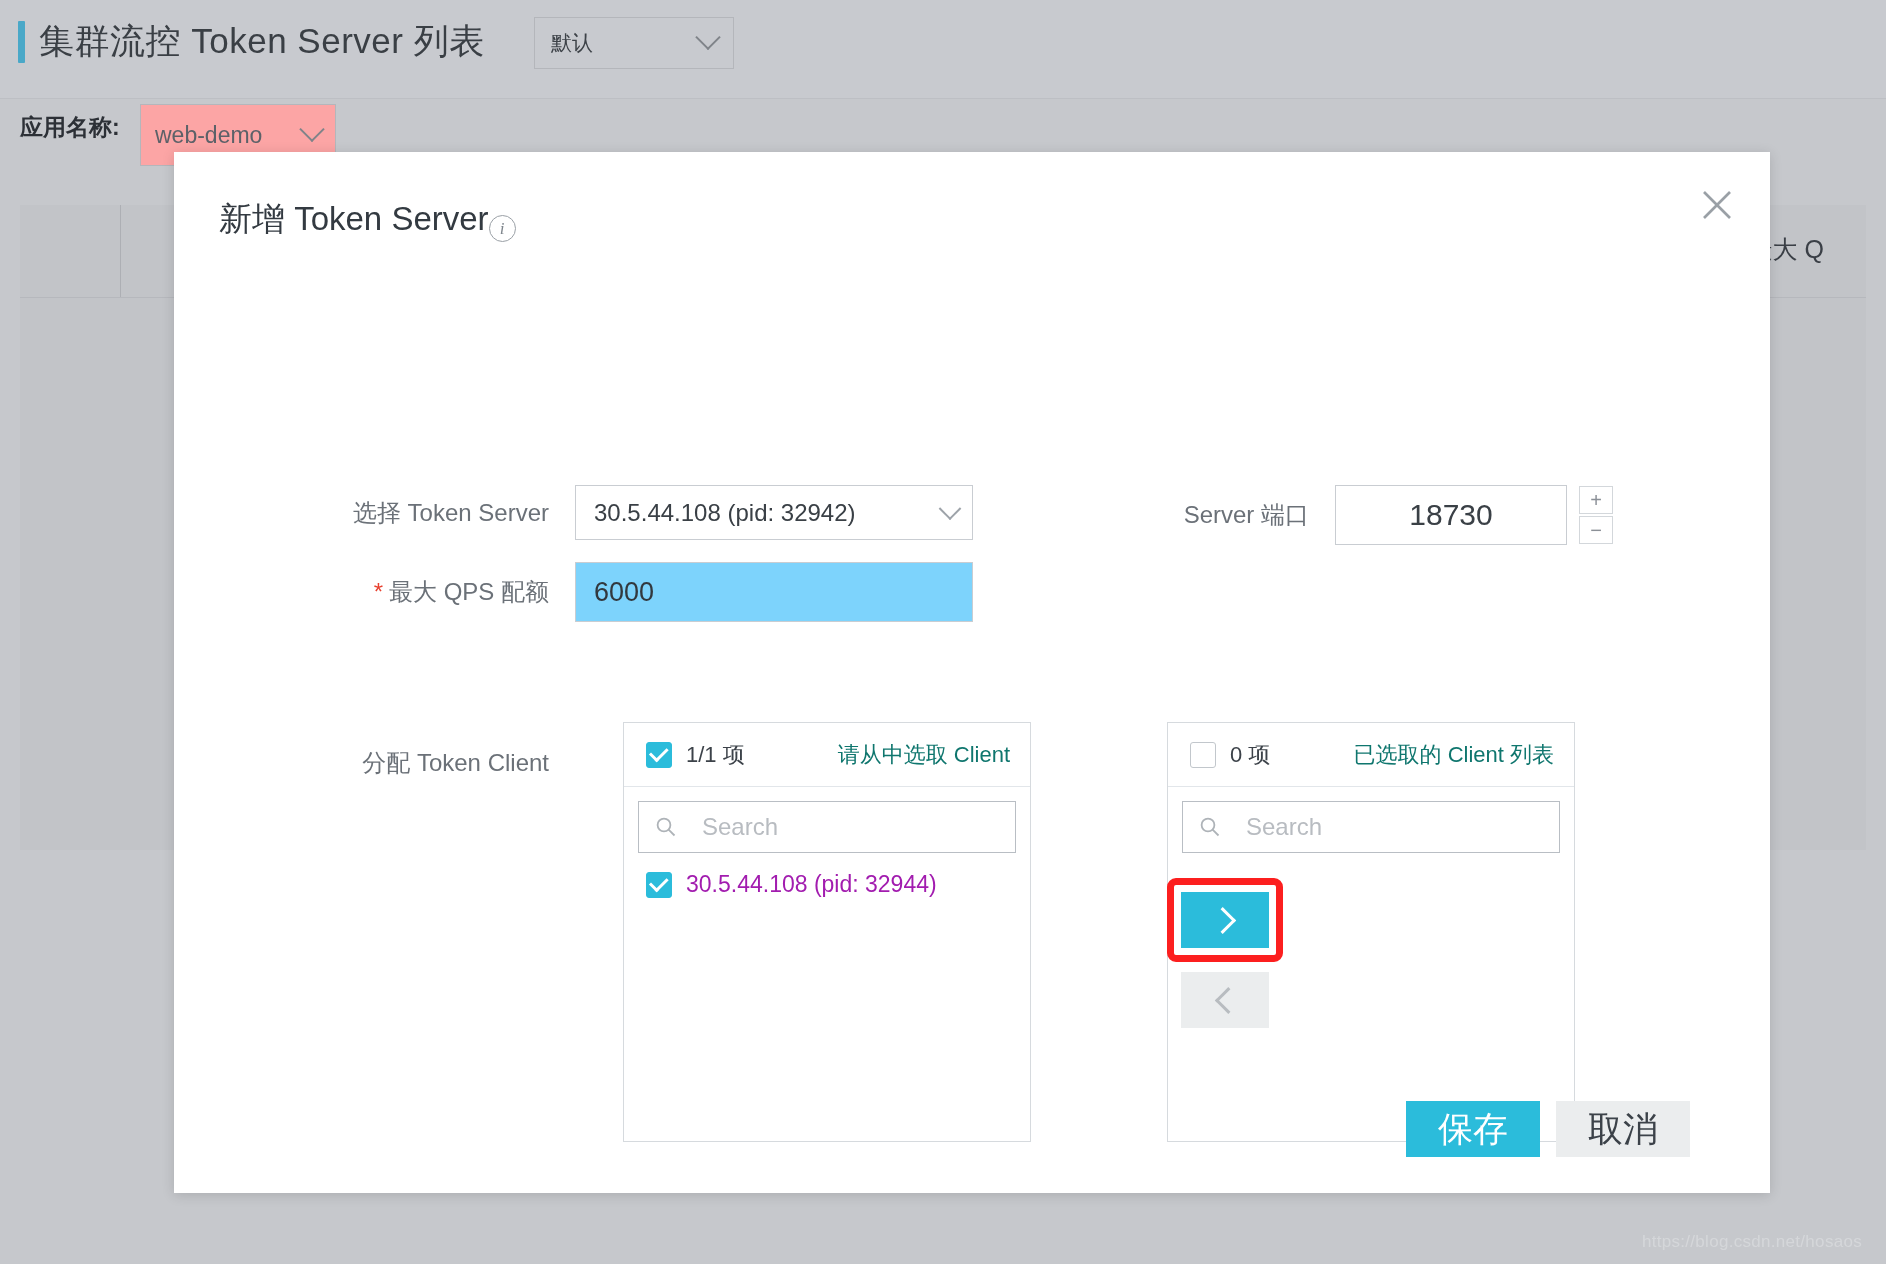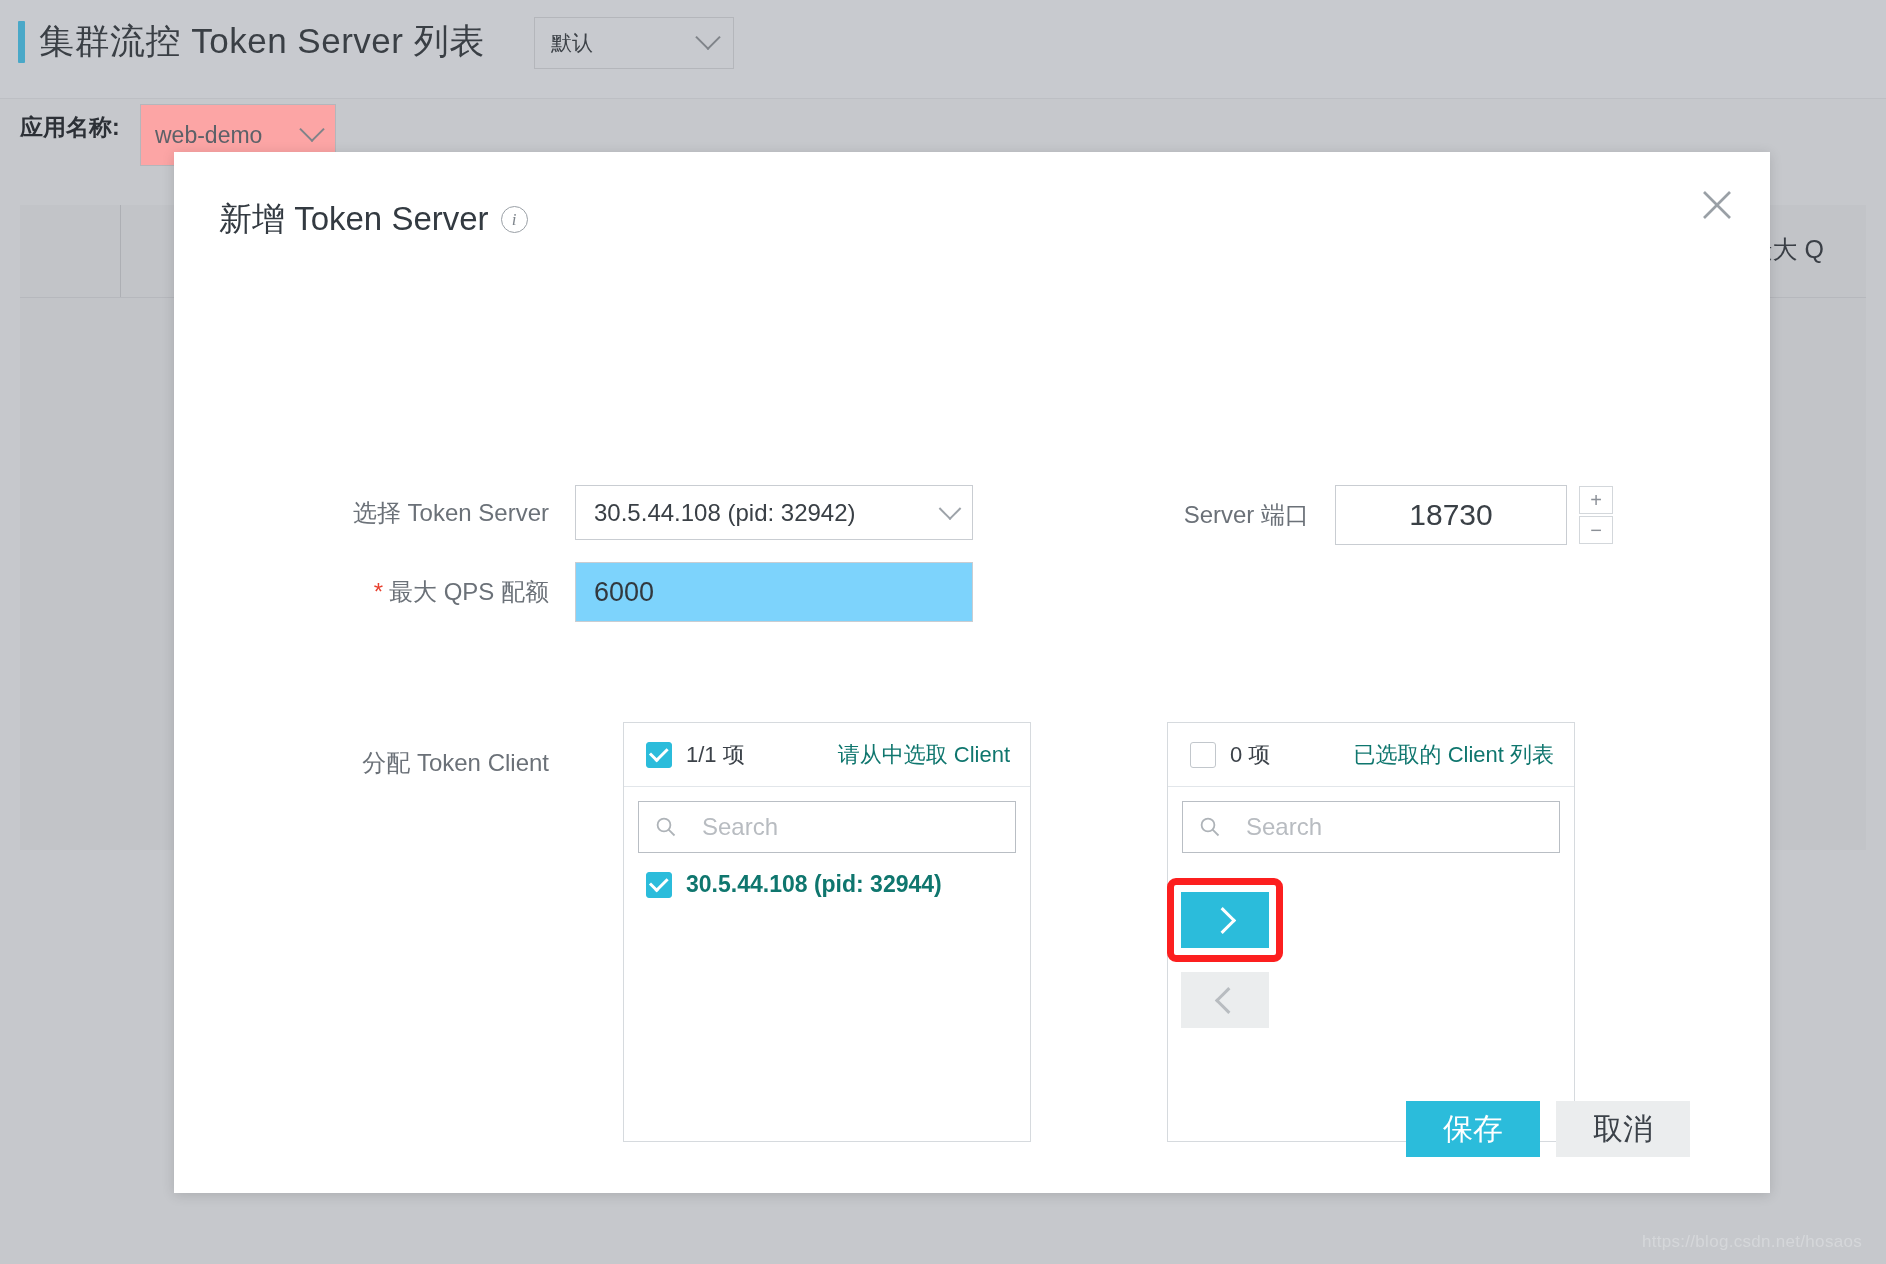--- a/index.html
+++ b/index.html
@@ -139,22 +139,21 @@
     width: 1596px; height: 1041px;
     background: #ffffff;
     box-shadow: 0 2px 12px rgba(0,0,0,0.14);
   }
   #modal-title {
     position: absolute;
     left: 45px; top: 45px;
     font-size: 33px;
     color: #333a41;
     display: flex;
-    align-items: center;
-    gap: 12px;
+    align-items: flex-end;
     white-space: nowrap;
   }
   .info-icon {
     display: inline-flex;
     align-items: center;
     justify-content: center;
     width: 25px; height: 25px;
     border: 1.5px solid #9aa0a6;
     border-radius: 50%;
     font-size: 17px;
@@ -382,22 +381,22 @@
   }
   .panel-list-item {
     display: flex;
     align-items: center;
     gap: 14px;
     padding: 6px 14px 6px 22px;
     cursor: pointer;
   }
   .panel-list-item .item-label {
     font-size: 23px;
-    font-weight: bold;
-    color: #0f766e;
+    font-weight: normal;
+    color: #a21caf;
     white-space: nowrap;
   }
   .tbtn {
     position: absolute;
     width: 88px; height: 56px;
     display: flex;
     align-items: center;
     justify-content: center;
     cursor: pointer;
     border: none;
@@ -435,21 +434,21 @@
     position: absolute;
     left: 0; bottom: 0;
     width: 1596px; height: 120px;
   }
   .btn {
     position: absolute;
     height: 56px;
     display: flex;
     align-items: center;
     justify-content: center;
-    font-size: 30px;
+    font-size: 35px;
     cursor: pointer;
     border: none;
     font-family: "Liberation Sans", sans-serif;
   }
   #btn-save {
     left: 1232px; top: 28px;
     width: 134px;
     background: #2bbcdb;
     color: #fff;
   }

